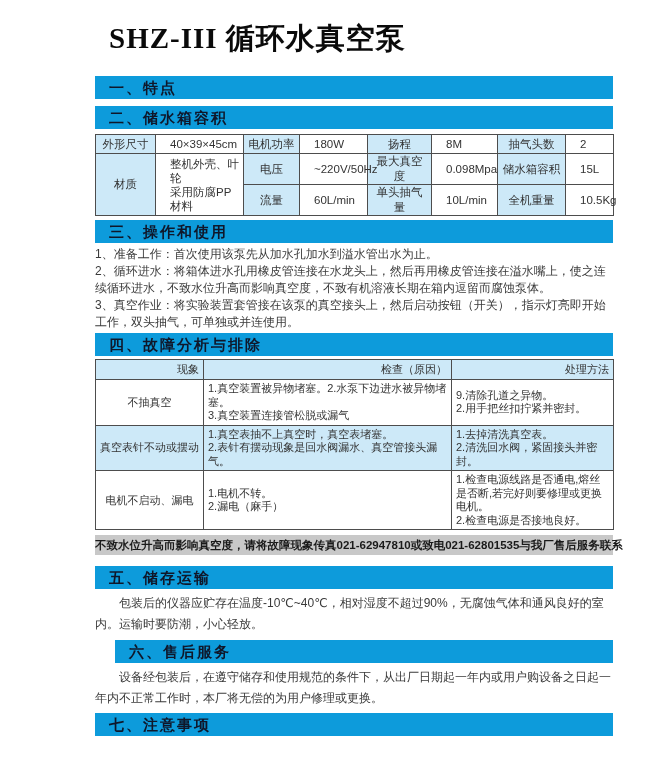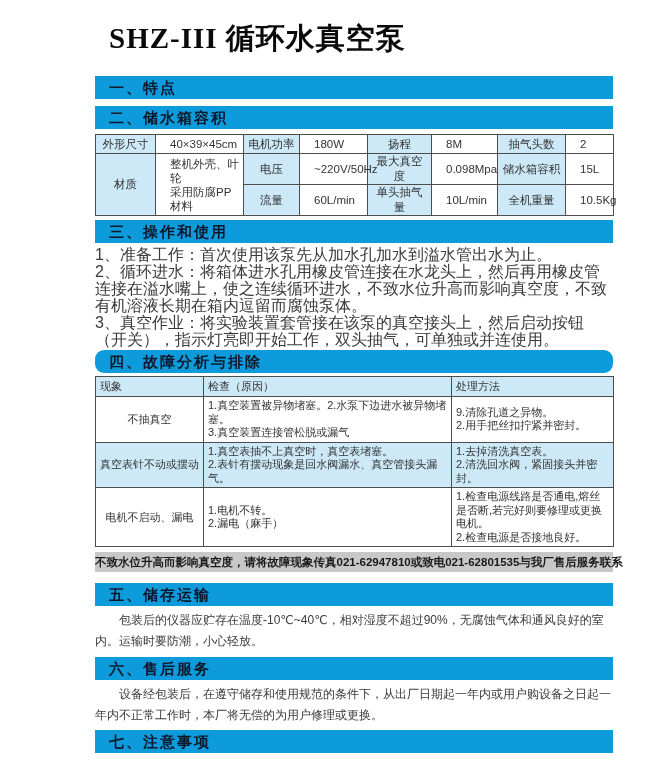--- a/index.html
+++ b/index.html
@@ -34,39 +34,39 @@
   .spec-table{border-collapse:collapse;margin-top:5px;width:518px;table-layout:fixed;}
   .spec-table td{
     border:1px solid #4d4d4d;font-size:11.5px;color:#333;
     height:18px;padding:0 3px;vertical-align:middle;
   }
   .spec-table td.lbl{background:var(--light_blue_cell);text-align:center;}
   .spec-table td.val{background:#fff;text-align:left;padding-left:14px;}
   .two-line div{line-height:14px;}
   .bar3{margin-top:4px;}
   .op-list{margin-top:3px;}
-  .op-list .li{font-size:16px;line-height:17px;color:#3a3a3a;}
-  .bar4{margin-top:2px;border-radius:9px;}
+  .op-list .li{font-size:12px;line-height:17px;color:#3a3a3a;}
+  .bar4{margin-top:2px;}
   
   .fault-table{border-collapse:collapse;margin-top:3px;width:518px;table-layout:fixed;}
   .fault-table td,.fault-table th{
     border:1px solid #4d4d4d;font-size:11px;font-weight:normal;color:#333;
     padding:2px 4px;vertical-align:middle;
   }
-  .fault-table th{background:var(--light_blue_cell);height:15px;text-align:left;}
+  .fault-table th{background:var(--light_blue_cell);height:15px;text-align:right;}
   .fault-table td.symptom{text-align:center;}
   .fault-table td .ln{line-height:13.5px;}
   .fault-table tr.shade td{background:var(--light_blue_cell);}
   .note{
     margin-top:5px;background:var(--note_gray);color:#1a1a1a;font-weight:bold;
     font-size:11.5px;height:20px;line-height:20px;text-align:center;white-space:nowrap;
   }
   .bar5{margin-top:11px;}
   .indent-para{margin-top:4px;text-indent:2em;width:518px;}
-  .bar6{margin-top:5px;}
+  .bar6{margin-top:5px;margin-left:20px;}
   .bar7{margin-top:4px;}
 </style>
 </head>
 <body>
 
 <div class="page">
   <div class="content">
 
     <h1 class="title">SHZ-III 循环水真空泵</h1>
 

